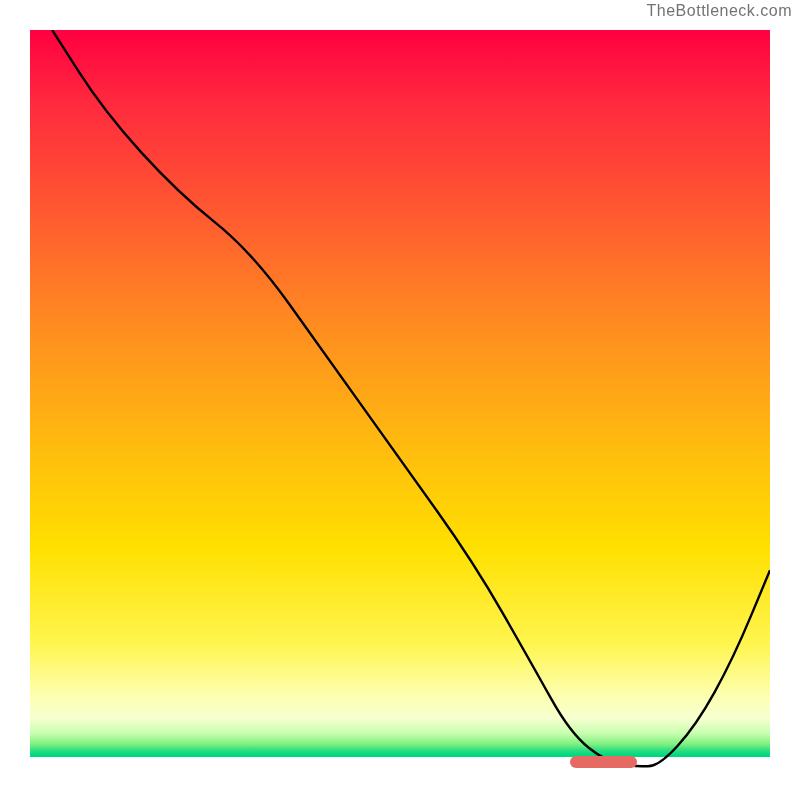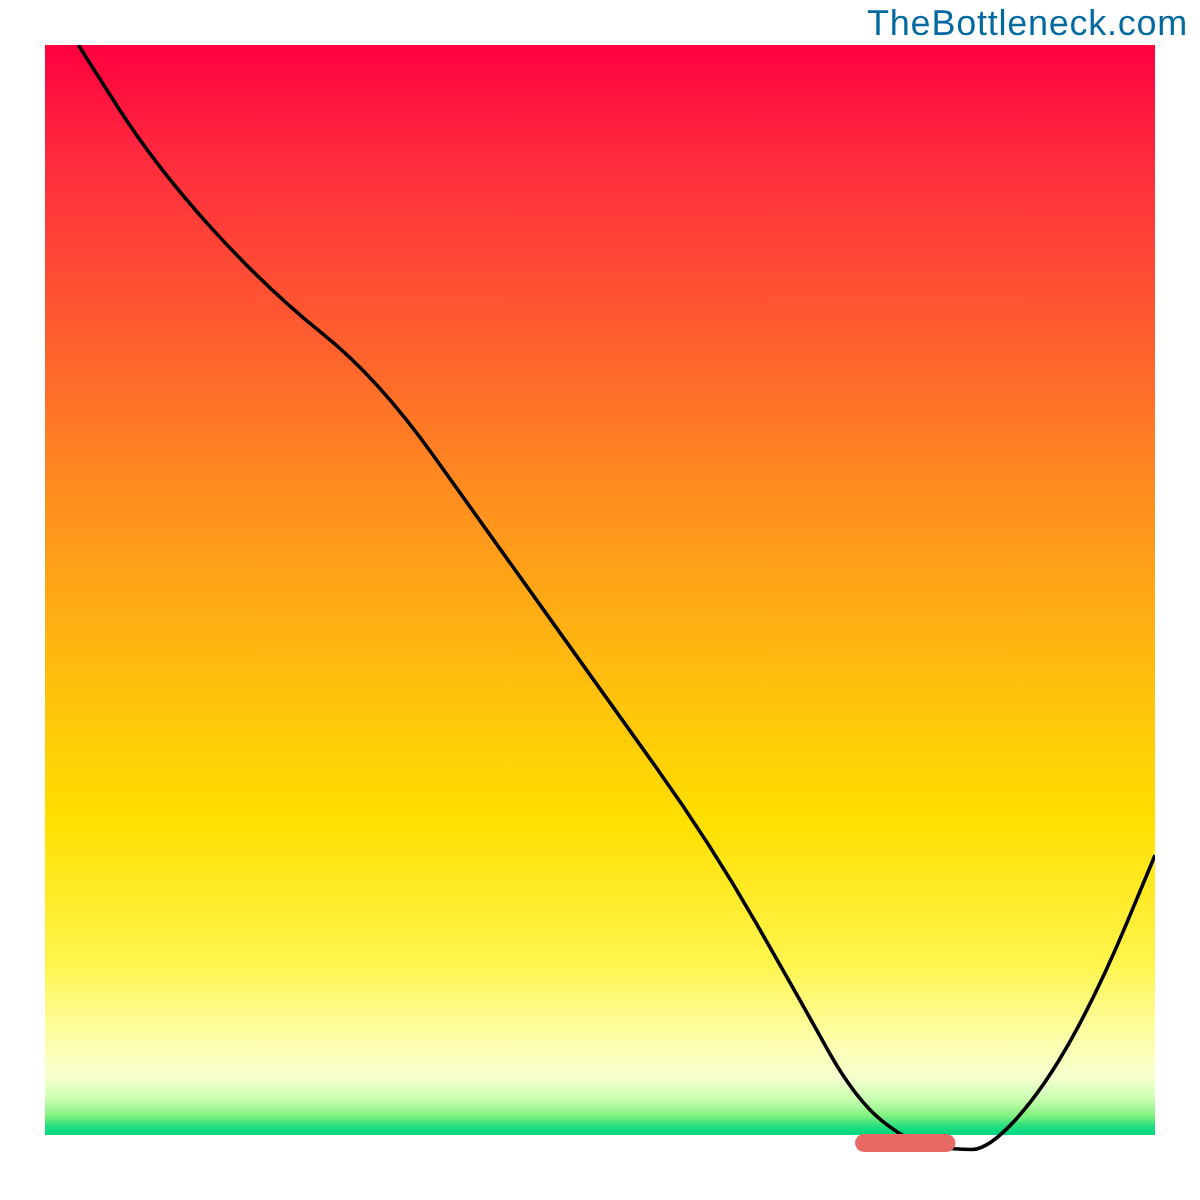--- a/index.html
+++ b/index.html
@@ -13,22 +13,22 @@
   }
   .chart-wrap {
     position: relative;
     width: 800px;
     height: 800px;
   }
   .watermark {
     position: absolute;
     top: 2px;
     right: 8px;
-    color: #0369a1;
-    font-size: 24px;
+    color: #737373;
+    font-size: 16px;
     font-weight: 500;
     letter-spacing: 0.5px;
     z-index: 5;
   }
   .plot {
     position: absolute;
     left: 30px;
     top: 30px;
     width: 740px;
     height: 740px;

